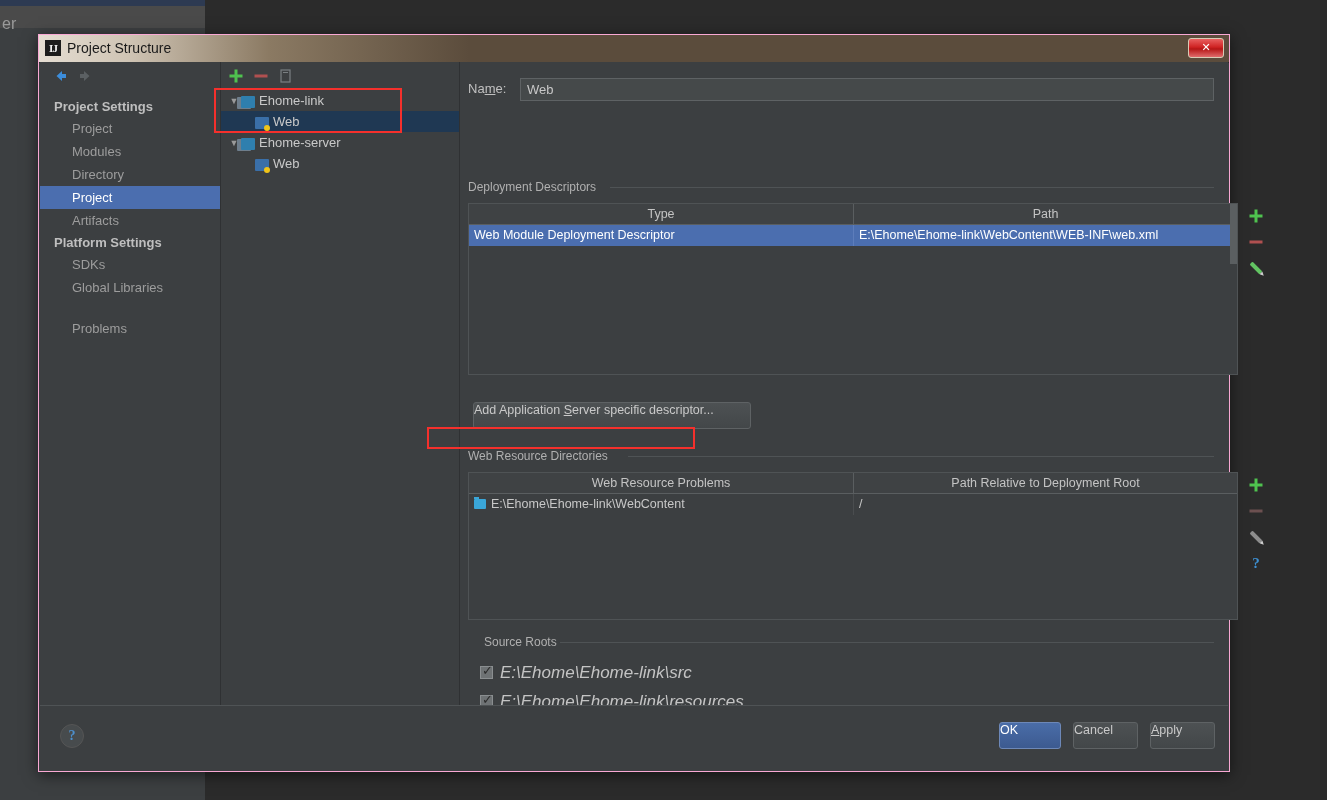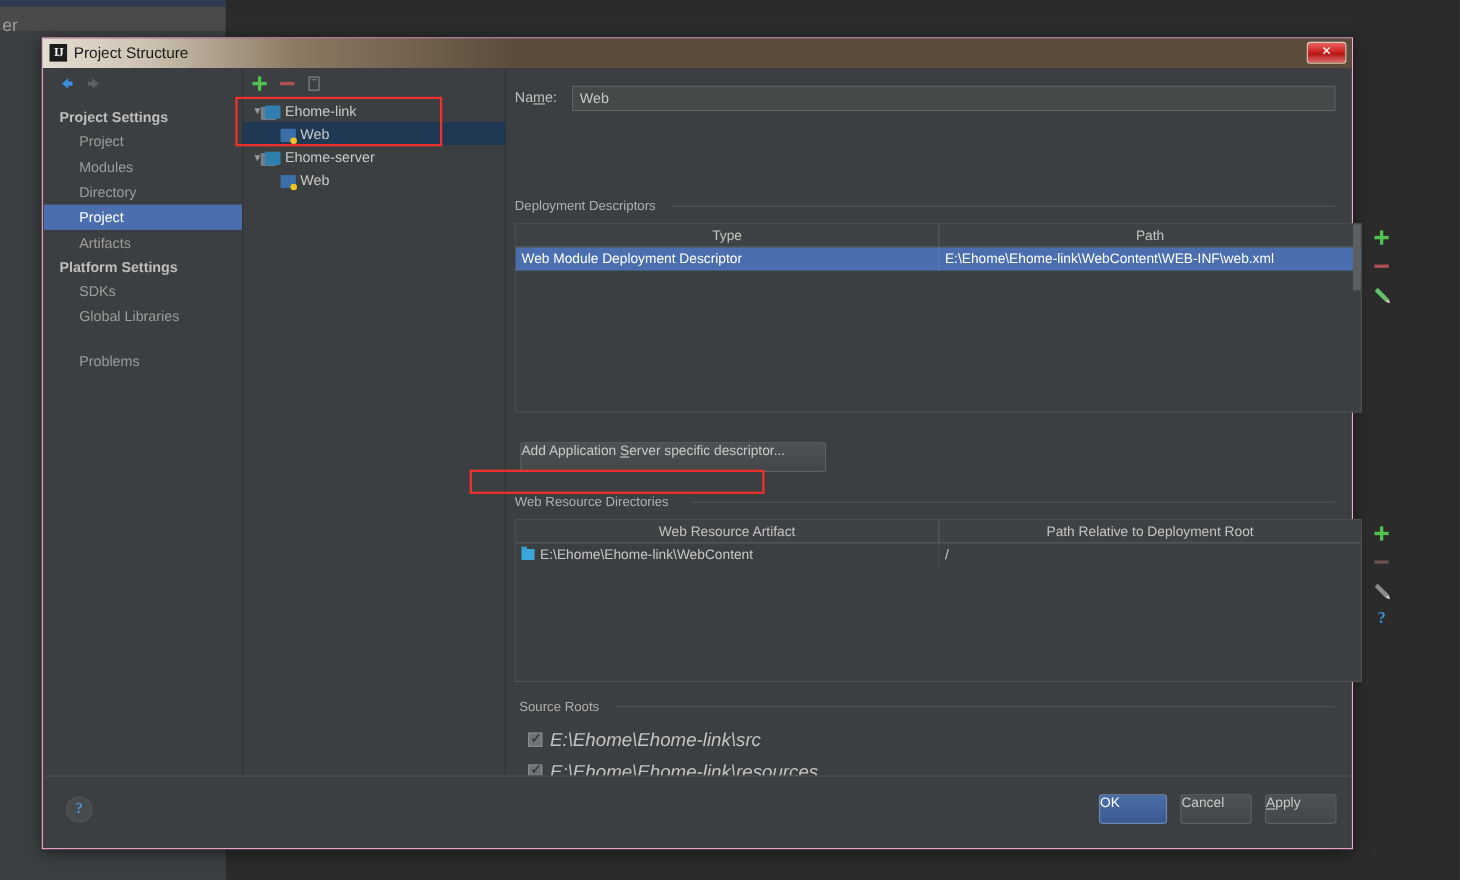--- a/index.html
+++ b/index.html
@@ -270,21 +270,21 @@
 
       <div class="btn" style="position:absolute;left:13px;top:340px;width:278px;height:27px;">
         <span>Add Application <u>S</u>erver specific descriptor...</span>
       </div>
 
       <div class="section-label" style="left:8px;top:387px;">Web Resource Directories</div>
       <div class="section-rule" style="left:168px;top:394px;right:14px;"></div>
 
       <div class="tablewrap" style="left:8px;top:410px;width:770px;height:148px;">
         <div class="thead">
-          <div class="th" style="flex:0 0 385px;">Web Resource Artifact</div>
+          <div class="th" style="flex:0 0 385px;">Web Resource Problems</div>
           <div class="th">Path Relative to Deployment Root</div>
         </div>
         <div class="trow">
           <div class="tcell" style="flex:0 0 385px;">
             <span class="dir-ic"></span><span>E:\Ehome\Ehome-link\WebContent</span>
           </div>
           <div class="tcell">/</div>
         </div>
       </div>
 
@@ -296,21 +296,21 @@
             <span class="minus-ic" style="background:#6c5050;"></span>
           </div>
         <div class="sbtn">
             <span class="pencil-ic pencil-gray"></span>
           </div>
         <div class="sbtn">
             <span class="qmark-ic">?</span>
           </div>
       </div>
 
-      <div class="section-label" style="left:12px;top:573px;">Source Roots</div>
+      <div class="section-label" style="left:24px;top:573px;">Source Roots</div>
       <div class="section-rule" style="left:100px;top:580px;right:14px;"></div>
 
       <div class="chkrow" style="left:20px;top:601px;">
         <span class="chk"></span><span>E:\Ehome\Ehome-link\src</span>
       </div>
       <div class="chkrow" style="left:20px;top:630px;">
         <span class="chk"></span><span>E:\Ehome\Ehome-link\resources</span>
       </div>
 
       <div id="warnrow">

